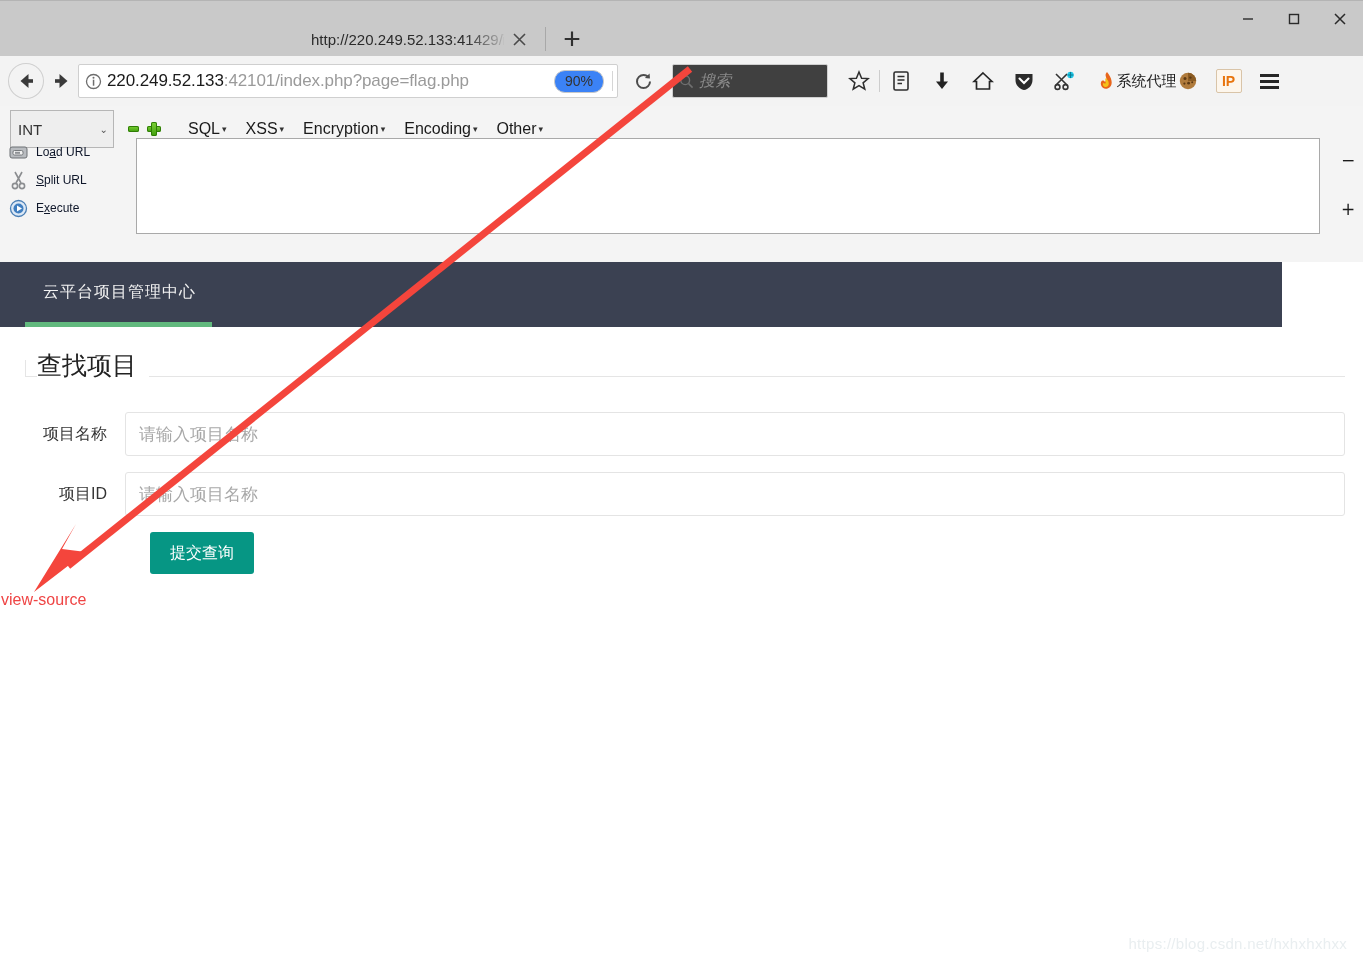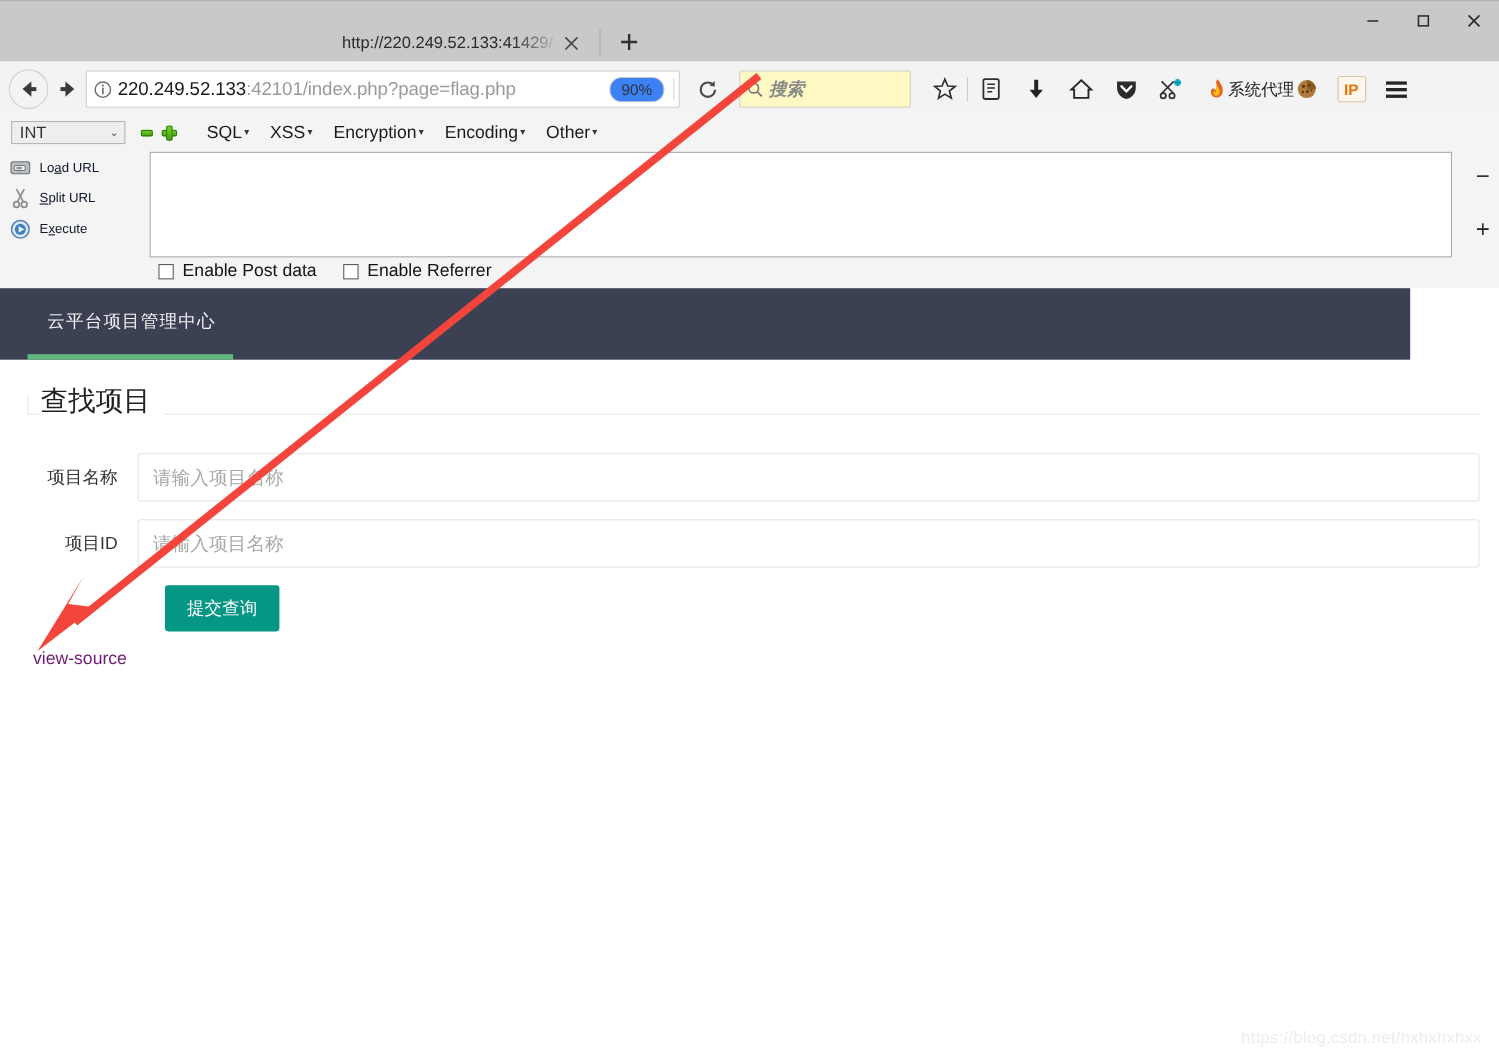--- a/index.html
+++ b/index.html
@@ -118,22 +118,22 @@
   .url-sep { width: 1px; height: 20px; background: #d6d6d6; margin-right: 4px; }
   .reload-btn {
     position: absolute; left: 628px; top: 66px;
     width: 30px; height: 30px;
     display: flex; align-items: center; justify-content: center;
     color: #4c4c4c;
   }
   .searchbar {
     position: absolute; left: 672px; top: 64px;
     width: 156px; height: 34px;
-    background: #fef9c3; border: 1px solid #cfcfcf; border-radius: 2px;
-    display: flex; align-items: center; box-sizing: border-box; font-weight: bold;
+    background: #404040; border: 1px solid #cfcfcf; border-radius: 2px;
+    display: flex; align-items: center; box-sizing: border-box;
   }
   .searchbar .mag { width: 26px; display: flex; align-items: center; justify-content: center; color: #707070; }
   .searchbar .ph { font-size: 16px; color: #8a8a8a; font-style: italic; }
 
   .nav-icons {
     position: absolute; left: 838px; top: 62px;
     height: 38px; display: flex; align-items: center;
   }
   .ni {
     width: 41px; height: 38px;
@@ -154,21 +154,21 @@
   .hackbar {
     position: absolute; left: 0; top: 106px; width: 1363px; height: 156px;
     background: #f4f4f4;
     box-sizing: border-box;
   }
   .hb-row1 {
     position: absolute; left: 10px; top: 4px;
     display: flex; align-items: center; gap: 0;
   }
   .hb-select {
-    width: 104px; height: 21px;
+    width: 104px; height: 38px;
     border: 1px solid #b6b6b6; background: #eeeeee;
     display: flex; align-items: center; justify-content: space-between;
     box-sizing: border-box; padding: 0 5px 0 7px;
     font-size: 15px; color: #333;
   }
   .hb-chev { color: #555; font-size: 10px; }
   .hb-pm { display: flex; align-items: center; gap: 8px; margin-left: 14px; }
   .hb-minus {
     width: 11px; height: 6px; border-radius: 2px;
     background: linear-gradient(#7dd236, #3f9e0c);
@@ -285,21 +285,21 @@
   }
   .submit-wrap { position: absolute; left: 125px; top: 182px; }
   .submit-btn {
     width: 104px; height: 42px;
     background: #069684; color: #fff;
     display: flex; align-items: center; justify-content: center;
     font-size: 16px; border-radius: 3px;
   }
   .viewsource {
     position: absolute; left: 1px; top: 591px;
-    font-size: 16px; color: #701a75; padding-left: 29px;
+    font-size: 16px; color: #ef4444;
   }
 
   
   .arrow-overlay {
     position: absolute; left: 0; top: 0; width: 1363px; height: 964px;
     pointer-events: none;
   }
 
   
   .watermark {
@@ -528,30 +528,20 @@
     </div>
   </div>
 
   <div class="hb-textarea" placeholder=""></div>
 
   <div class="hb-zoombtns">
     <span class="zb zb-minus">−</span>
     <span class="zb zb-plus">+</span>
   </div>
 
-  <div class="hb-checks">
-    <label class="hb-check">
-      <span class="hb-box"></span>
-      <span class="t">Enable Post data</span>
-    </label>
-    <label class="hb-check">
-      <span class="hb-box"></span>
-      <span class="t">Enable Referrer</span>
-    </label>
-  </div>
 </div>
 
 <div class="site-header">
   <div class="site-title">云平台项目管理中心</div>
   <div class="site-underline"></div>
 </div>
 
 <div class="fieldset">
   <div class="legend-row">
     <span class="legend-tick"></span>

